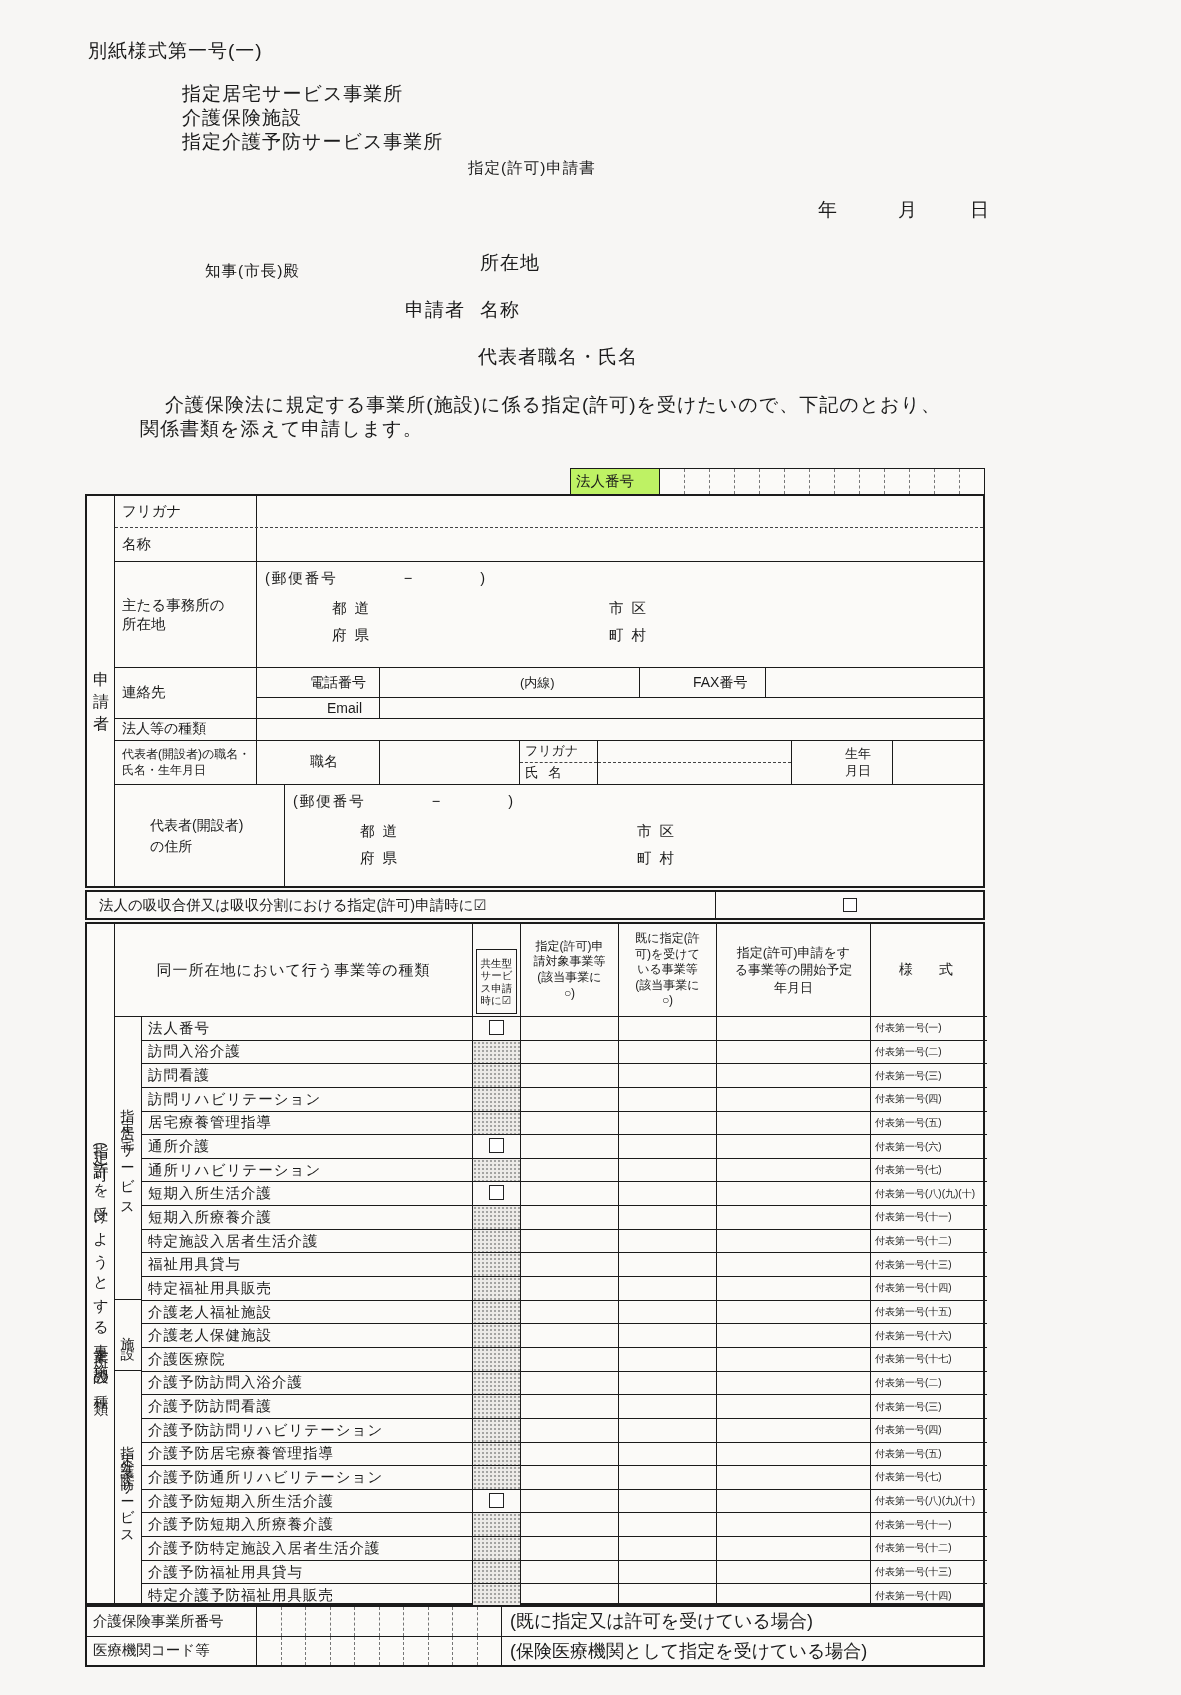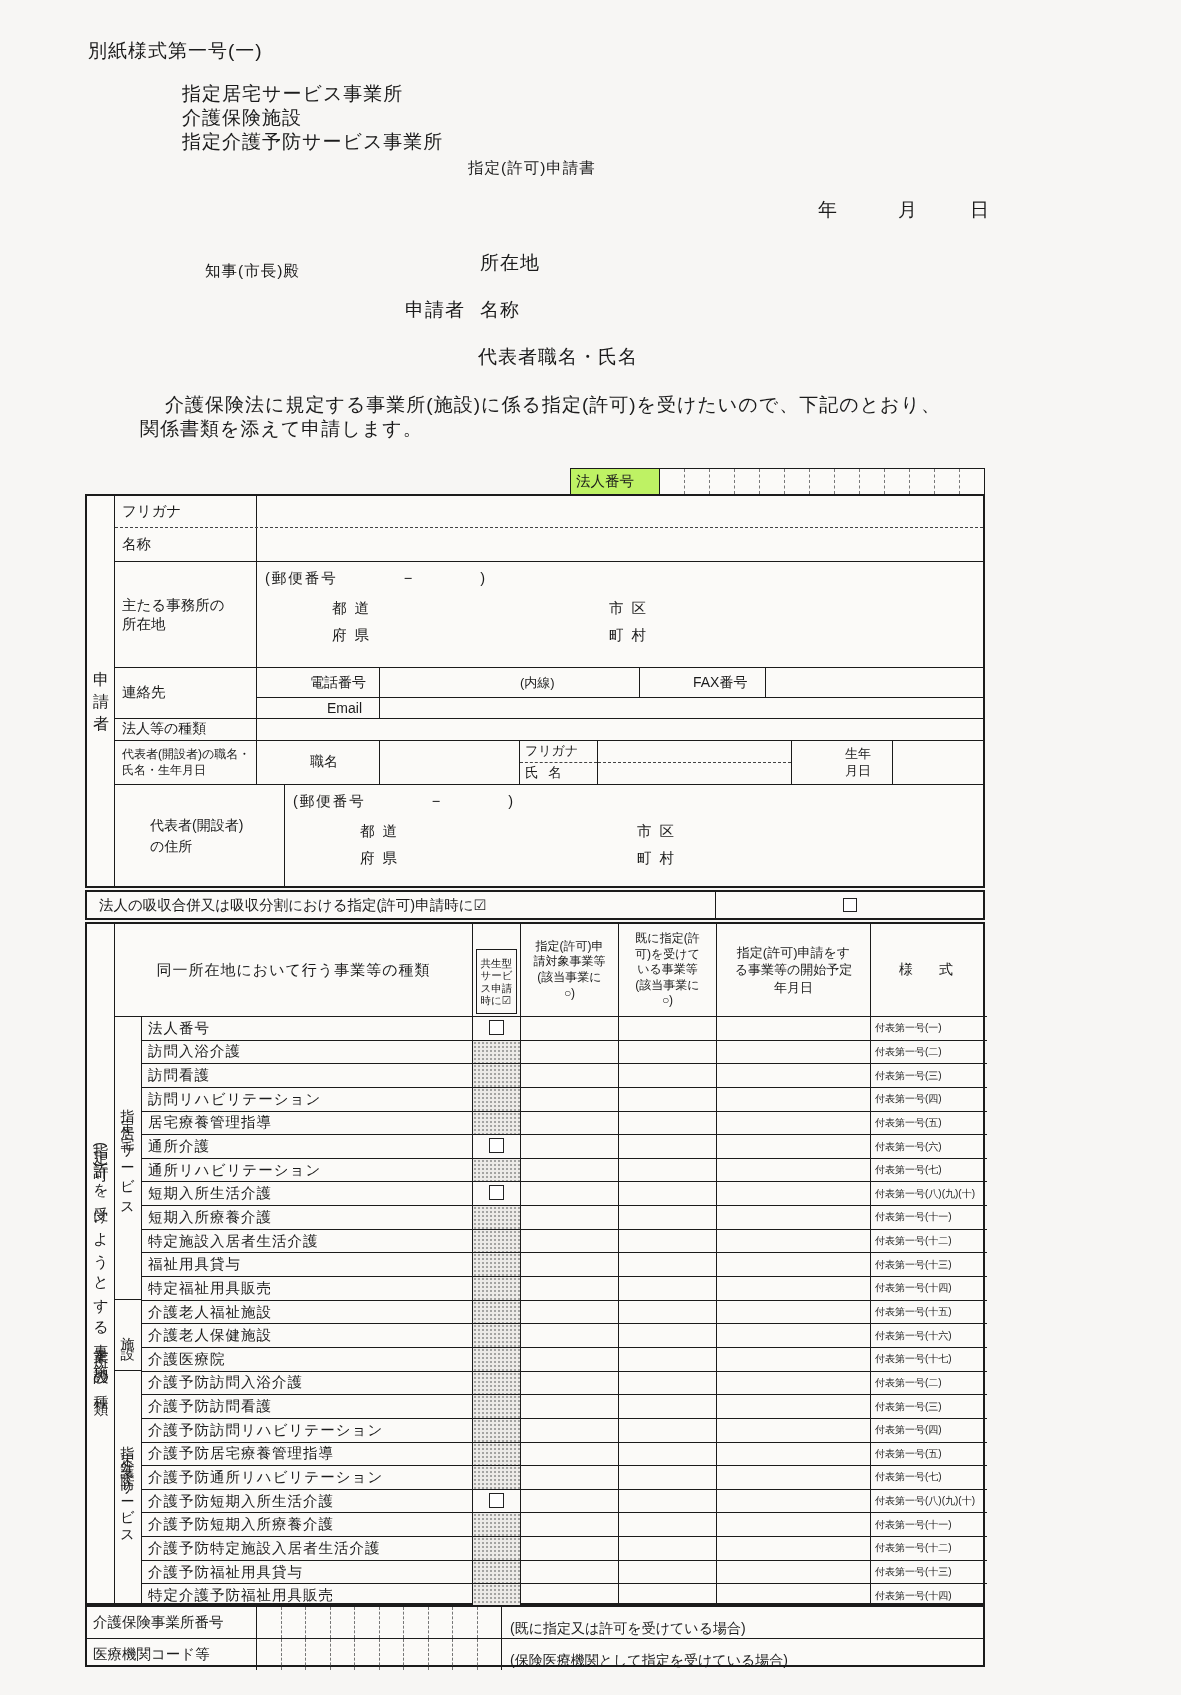--- a/index.html
+++ b/index.html
@@ -69,21 +69,21 @@
   .na-cell{background-color:#eceae7;background-image:radial-gradient(circle,#a3a3a1 1px,rgba(0,0,0,0) 1.4px);background-size:4px 4px;}
 
   
   .codes{position:absolute;left:85px;top:1605px;width:900px;height:62px;border:2px solid #1b1b1b;box-sizing:border-box;display:flex;flex-direction:column;background:#fbfaf8;}
   .code-row{flex:1;display:flex;border-bottom:1px solid #1b1b1b;box-sizing:border-box;}
   .code-row:last-child{border-bottom:none;}
   .code-label{width:170px;display:flex;align-items:center;padding-left:6px;font-size:14.5px;box-sizing:border-box;border-right:1px solid #1b1b1b;}
   .code-grid{width:245px;display:flex;box-sizing:border-box;border-right:1px solid #1b1b1b;}
   .code-grid .dcell{flex:1;border-left:1px dashed #777;box-sizing:border-box;}
   .code-grid .dcell:first-child{border-left:none;}
-  .code-note{flex:1;display:flex;align-items:center;padding-left:8px;font-size:14px;margin-top:13px;}
+  .code-note{flex:1;display:flex;align-items:center;padding-left:8px;font-size:18px;}
 </style>
 </head>
 <body>
 
 <div class="page">
 
   <div class="abs txt15" style="left:88px;top:38px;">別紙様式第一号(一)</div>
   <div class="abs txt15 pre" style="left:182px;top:82px;line-height:24px;"><span>指定居宅サービス事業所</span>
 <span>介護保険施設</span>
 <span>指定介護予防サービス事業所</span></div>

